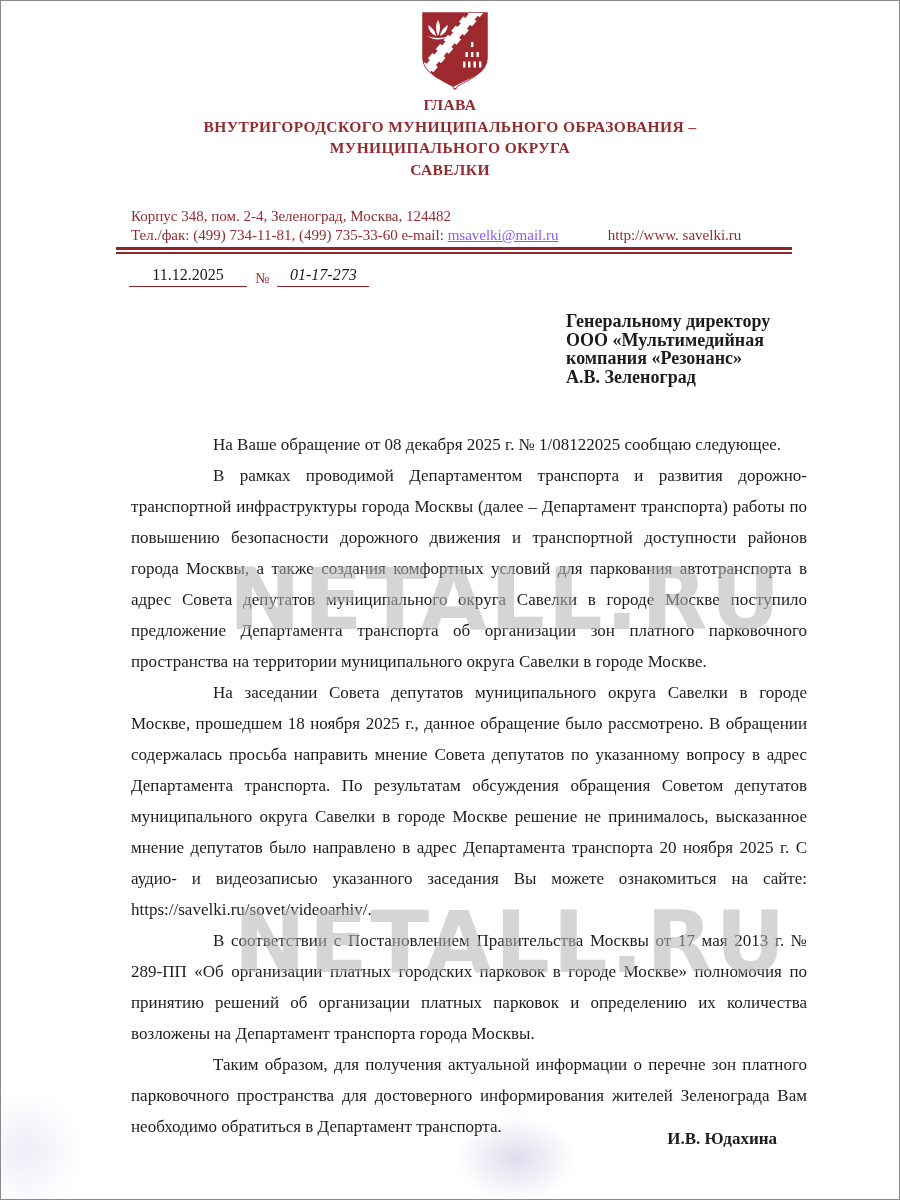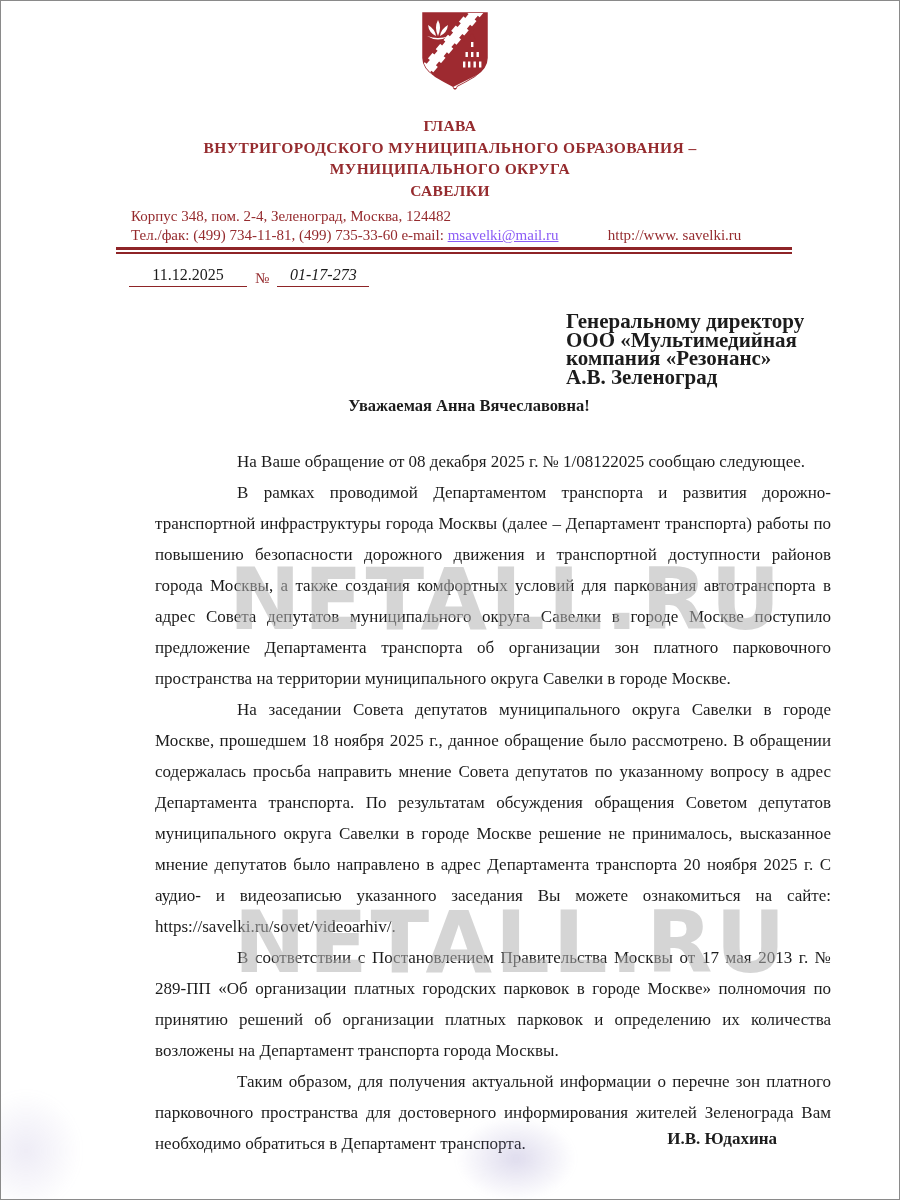--- a/index.html
+++ b/index.html
@@ -16,21 +16,20 @@
   .emblem{position:absolute;top:9px;left:416px;width:76px;height:80px;}
   
   .org-header{
     position:absolute;top:93px;left:0;width:100%;
     text-align:center;
     color:#952b2e;
     font-weight:bold;
     font-size:15.5px;
     line-height:21.5px;
     letter-spacing:0.4px;
-    margin-top:21px;
   }
   
   .contact{
     position:absolute;top:206px;left:130px;width:680px;
     color:#952b2e;
     font-size:15px;
     line-height:19px;
   }
   .contact a{color:#8b5cf6;text-decoration:underline;}
   .contact .www{text-decoration:none;padding-left:38px;}
@@ -49,33 +48,32 @@
     display:inline-block;text-align:center;
     border-bottom:1.5px solid #8e2427;
     padding-bottom:2px;
   }
   .ref-date{width:118px;}
   .ref-no{color:#952b2e;margin:0 8px;font-size:15px;}
   .ref-num{width:92px;font-style:italic;}
   
   .recipient{
     position:absolute;top:311px;left:565px;
-    font-weight:bold;font-size:21px;line-height:18.5px;
+    font-weight:bold;font-size:18px;line-height:18.5px;
   }
   
   .salutation{
     position:absolute;top:395px;left:130px;width:676px;
     text-align:center;font-weight:bold;font-size:16.5px;
   }
   
   .body-text{
-    position:absolute;top:445px;left:130px;width:676px;
+    position:absolute;top:428px;left:130px;width:676px;
     font-size:17px;line-height:31px;
     text-align:justify;
-    margin-left:24px;
   }
   .para{margin:0;text-indent:82px;}
   
   .signature{
     position:absolute;top:1128px;left:130px;width:676px;
     text-align:right;padding-right:30px;box-sizing:border-box;
     font-weight:bold;font-size:17px;
   }
   
   .watermark{
@@ -186,21 +184,20 @@
     <span class="ref-underline ref-num">01-17-273</span>
   </div>
 
   <div class="recipient">
     <div>Генеральному директору</div>
     <div>ООО «Мультимедийная</div>
     <div>компания «Резонанс»</div>
     <div>А.В. Зеленоград</div>
   </div>
 
-  <div class="salutation">Уважаемая Анна Вячеславовна!</div>
 
   <div class="body-text">
     <p class="para">На Ваше обращение от 08 декабря 2025 г. № 1/08122025 сообщаю следующее.</p>
     <p class="para">В рамках проводимой Департаментом транспорта и развития дорожно-транспортной инфраструктуры города Москвы (далее – Департамент транспорта) работы по повышению безопасности дорожного движения и транспортной доступности районов города Москвы, а также создания комфортных условий для паркования автотранспорта в адрес Совета депутатов муниципального округа Савелки в городе Москве поступило предложение Департамента транспорта об организации зон платного парковочного пространства на территории муниципального округа Савелки в городе Москве.</p>
     <p class="para">На заседании Совета депутатов муниципального округа Савелки в городе Москве, прошедшем 18 ноября 2025 г., данное обращение было рассмотрено. В обращении содержалась просьба направить мнение Совета депутатов по указанному вопросу в адрес Департамента транспорта. По результатам обсуждения обращения Советом депутатов муниципального округа Савелки в городе Москве решение не принималось, высказанное мнение депутатов было направлено в адрес Департамента транспорта 20 ноября 2025 г. С аудио- и видеозаписью указанного заседания Вы можете ознакомиться на сайте: https://savelki.ru/sovet/videoarhiv/.</p>
     <p class="para">В соответствии с Постановлением Правительства Москвы от 17 мая 2013 г. № 289-ПП «Об организации платных городских парковок в городе Москве» полномочия по принятию решений об организации платных парковок и определению их количества возложены на Департамент транспорта города Москвы.</p>
     <p class="para">Таким образом, для получения актуальной информации о перечне зон платного парковочного пространства для достоверного информирования жителей Зеленограда Вам необходимо обратиться в Департамент транспорта.</p>
   </div>
 
   <div class="signature">И.В. Юдахина</div>

